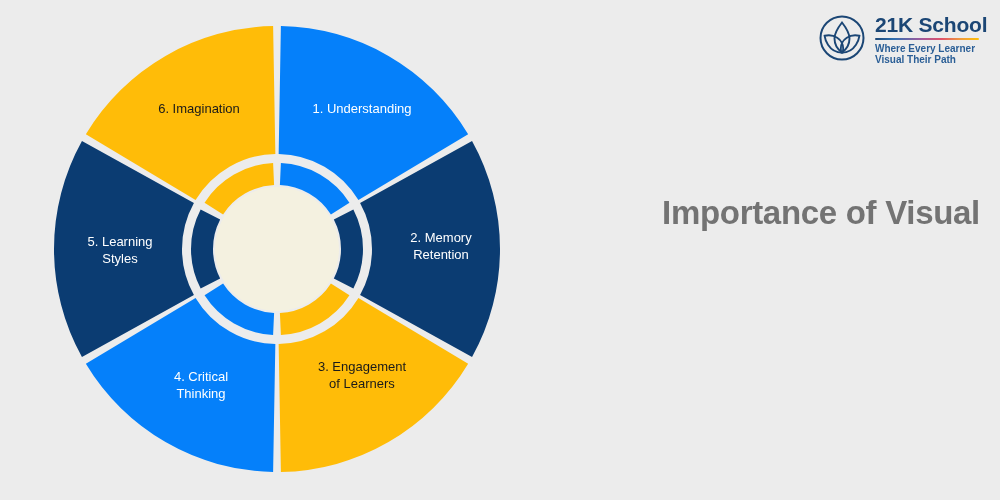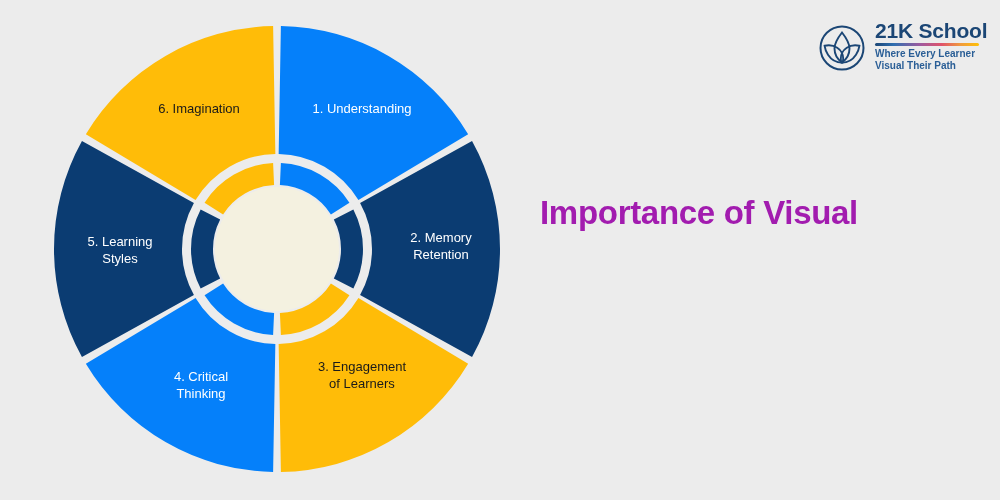--- a/index.html
+++ b/index.html
@@ -22,21 +22,21 @@
   }
 
   
   #logo {
     position: absolute;
     left: 818px;
     top: 14px;
     width: 172px;
     height: 58px;
     display: flex;
-    align-items: flex-end;
+    align-items: flex-start;
     gap: 9px;
   }
   #logo-mark {
     width: 48px;
     height: 48px;
     flex: 0 0 48px;
   }
   #logo-text {
     display: flex;
     flex-direction: column;
@@ -64,25 +64,25 @@
     line-height: 1.18;
     white-space: nowrap;
   }
 
   
   #headline {
     position: absolute;
     left: 540px;
     top: 192px;
     width: 440px;
-    text-align: left;
+    text-align: right;
     font-size: 33px;
     font-weight: bold;
     line-height: 1.28;
-    color: #a21caf;
+    color: #737373;
     letter-spacing: -0.3px;
   }
   #headline .ln {
     display: block;
   }
 
   
   #donut-wrap {
     position: absolute;
     left: 0;

